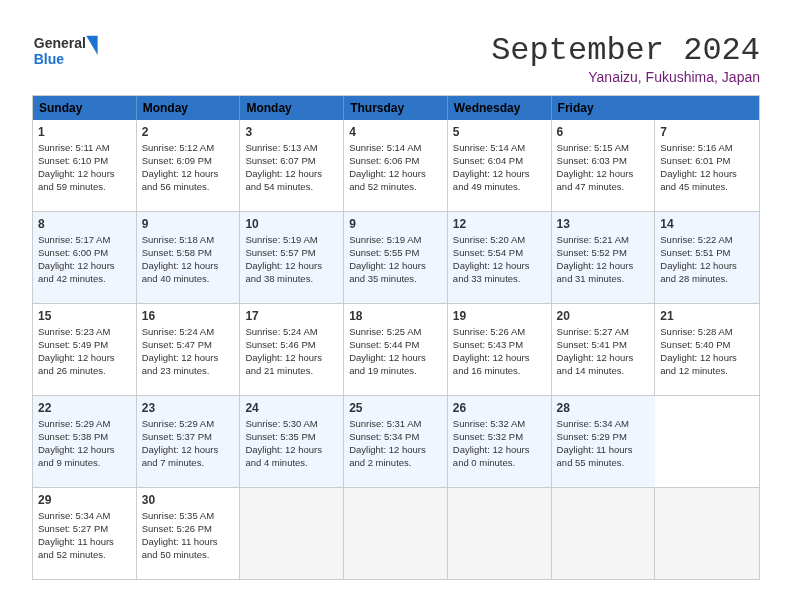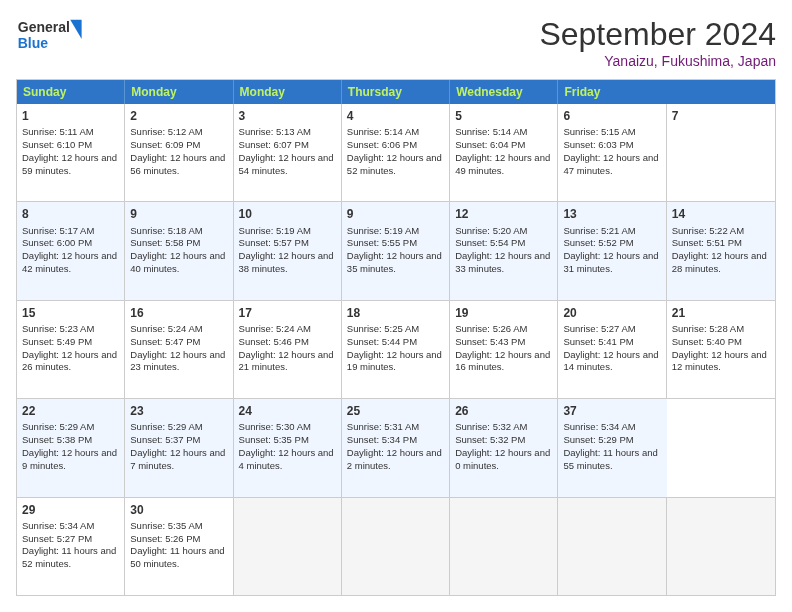--- a/index.html
+++ b/index.html
@@ -6,21 +6,21 @@
     body {
       width: 792px;
       height: 612px;
       font-family: Arial, sans-serif;
       background: #fff;
       overflow: hidden;
     }
     .page {
       width: 792px;
       height: 612px;
-      padding: 16px;
+      padding: 32px;
       display: flex;
       flex-direction: column;
     }
     .header {
       display: flex;
       justify-content: space-between;
       align-items: flex-start;
       margin-bottom: 10px;
     }
     .logo {
@@ -32,38 +32,39 @@
       width: 32px;
       height: 32px;
     }
     .title-area {
       text-align: right;
     }
     .month-title {
       font-size: 32px;
       font-weight: normal;
       color: #333;
+      font-family: Liberation Mono, monospace;
     }
     .location {
       font-size: 14px;
       color: #701a75;
     }
     .calendar {
       flex: 1;
       display: flex;
       flex-direction: column;
       border: 1px solid #ccc;
     }
     .cal-header {
       display: grid;
       grid-template-columns: repeat(7, 1fr);
       background: #2e75c7;
     }
     .cal-header-cell {
-      color: #bef264;
+      color: #000000;
       font-size: 12px;
       font-weight: bold;
       padding: 5px 6px;
       text-align: left;
       border-right: 1px solid #5a96d4;
     }
     .cal-header-cell:last-child { border-right: none; }
     .cal-body {
       display: flex;
       flex-direction: column;
@@ -126,21 +127,21 @@
       <div class="cal-header-cell">Friday</div>
     </div>
     <div class="cal-body" id="cal-body">
     <div class="cal-row">
           <div class="cal-cell"><div class="day-num">1</div><span>Sunrise: 5:11 AM<br>Sunset: 6:10 PM<br>Daylight: 12 hours and 59 minutes.</span></div>
           <div class="cal-cell"><div class="day-num">2</div><span>Sunrise: 5:12 AM<br>Sunset: 6:09 PM<br>Daylight: 12 hours and 56 minutes.</span></div>
           <div class="cal-cell"><div class="day-num">3</div><span>Sunrise: 5:13 AM<br>Sunset: 6:07 PM<br>Daylight: 12 hours and 54 minutes.</span></div>
           <div class="cal-cell"><div class="day-num">4</div><span>Sunrise: 5:14 AM<br>Sunset: 6:06 PM<br>Daylight: 12 hours and 52 minutes.</span></div>
           <div class="cal-cell"><div class="day-num">5</div><span>Sunrise: 5:14 AM<br>Sunset: 6:04 PM<br>Daylight: 12 hours and 49 minutes.</span></div>
           <div class="cal-cell"><div class="day-num">6</div><span>Sunrise: 5:15 AM<br>Sunset: 6:03 PM<br>Daylight: 12 hours and 47 minutes.</span></div>
-          <div class="cal-cell"><div class="day-num">7</div></div>
+          <div class="cal-cell"><div class="day-num">7</div><span>Sunrise: 5:16 AM<br>Sunset: 6:01 PM<br>Daylight: 12 hours and 45 minutes.</span></div>
         </div>
         <div class="cal-row">
           <div class="cal-cell"><div class="day-num">8</div><span>Sunrise: 5:17 AM<br>Sunset: 6:00 PM<br>Daylight: 12 hours and 42 minutes.</span></div>
           <div class="cal-cell"><div class="day-num">9</div><span>Sunrise: 5:18 AM<br>Sunset: 5:58 PM<br>Daylight: 12 hours and 40 minutes.</span></div>
           <div class="cal-cell"><div class="day-num">10</div><span>Sunrise: 5:19 AM<br>Sunset: 5:57 PM<br>Daylight: 12 hours and 38 minutes.</span></div>
           <div class="cal-cell"><div class="day-num">9</div><span>Sunrise: 5:19 AM<br>Sunset: 5:55 PM<br>Daylight: 12 hours and 35 minutes.</span></div>
           <div class="cal-cell"><div class="day-num">12</div><span>Sunrise: 5:20 AM<br>Sunset: 5:54 PM<br>Daylight: 12 hours and 33 minutes.</span></div>
           <div class="cal-cell"><div class="day-num">13</div><span>Sunrise: 5:21 AM<br>Sunset: 5:52 PM<br>Daylight: 12 hours and 31 minutes.</span></div>
           <div class="cal-cell"><div class="day-num">14</div><span>Sunrise: 5:22 AM<br>Sunset: 5:51 PM<br>Daylight: 12 hours and 28 minutes.</span></div>
         </div>
@@ -152,21 +153,21 @@
           <div class="cal-cell"><div class="day-num">19</div><span>Sunrise: 5:26 AM<br>Sunset: 5:43 PM<br>Daylight: 12 hours and 16 minutes.</span></div>
           <div class="cal-cell"><div class="day-num">20</div><span>Sunrise: 5:27 AM<br>Sunset: 5:41 PM<br>Daylight: 12 hours and 14 minutes.</span></div>
           <div class="cal-cell"><div class="day-num">21</div><span>Sunrise: 5:28 AM<br>Sunset: 5:40 PM<br>Daylight: 12 hours and 12 minutes.</span></div>
         </div>
         <div class="cal-row">
           <div class="cal-cell"><div class="day-num">22</div><span>Sunrise: 5:29 AM<br>Sunset: 5:38 PM<br>Daylight: 12 hours and 9 minutes.</span></div>
           <div class="cal-cell"><div class="day-num">23</div><span>Sunrise: 5:29 AM<br>Sunset: 5:37 PM<br>Daylight: 12 hours and 7 minutes.</span></div>
           <div class="cal-cell"><div class="day-num">24</div><span>Sunrise: 5:30 AM<br>Sunset: 5:35 PM<br>Daylight: 12 hours and 4 minutes.</span></div>
           <div class="cal-cell"><div class="day-num">25</div><span>Sunrise: 5:31 AM<br>Sunset: 5:34 PM<br>Daylight: 12 hours and 2 minutes.</span></div>
           <div class="cal-cell"><div class="day-num">26</div><span>Sunrise: 5:32 AM<br>Sunset: 5:32 PM<br>Daylight: 12 hours and 0 minutes.</span></div>
-          <div class="cal-cell"><div class="day-num">37</div><span>Sunrise: 5:34 AM<br>Sunset: 5:29 PM<br>Daylight: 11 hours and 55 minutes.</span></div>
+          <div class="cal-cell"><div class="day-num">28</div><span>Sunrise: 5:34 AM<br>Sunset: 5:29 PM<br>Daylight: 11 hours and 55 minutes.</span></div>
         </div>
         <div class="cal-row">
           <div class="cal-cell"><div class="day-num">29</div><span>Sunrise: 5:34 AM<br>Sunset: 5:27 PM<br>Daylight: 11 hours and 52 minutes.</span></div>
           <div class="cal-cell"><div class="day-num">30</div><span>Sunrise: 5:35 AM<br>Sunset: 5:26 PM<br>Daylight: 11 hours and 50 minutes.</span></div>
           <div class="cal-cell empty"></div>
           <div class="cal-cell empty"></div>
           <div class="cal-cell empty"></div>
           <div class="cal-cell empty"></div>
           <div class="cal-cell empty"></div>
         </div>

